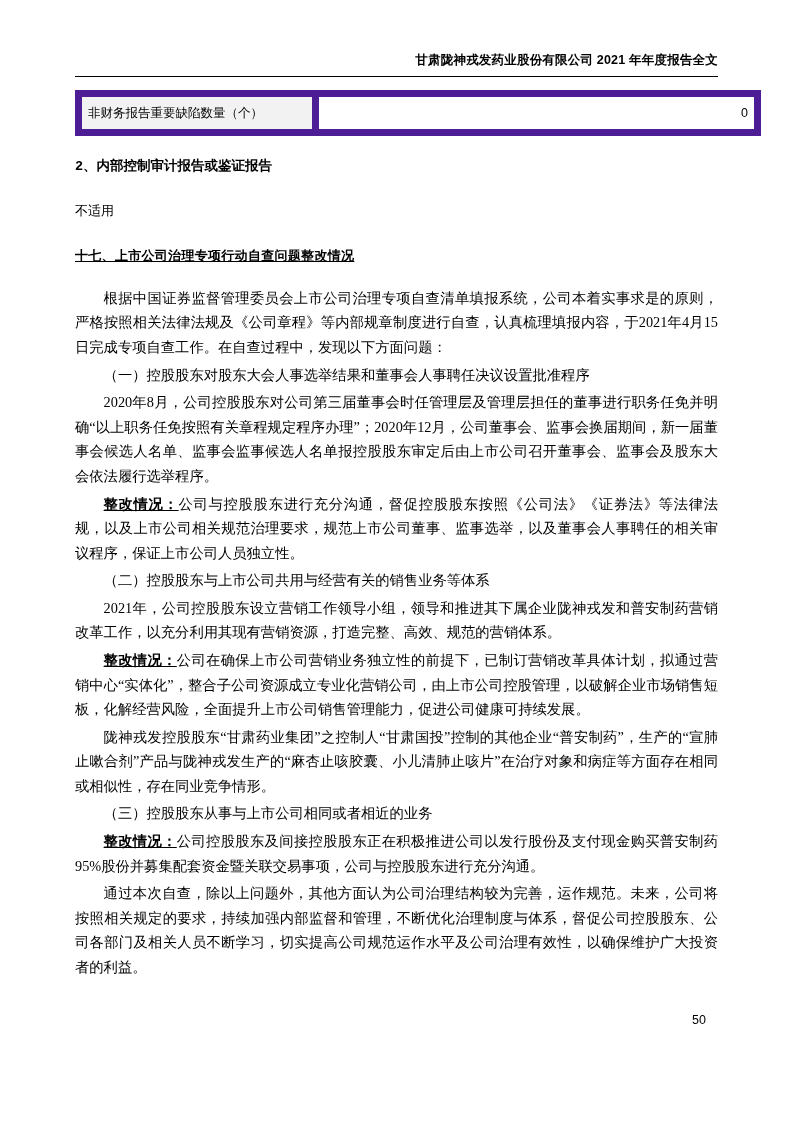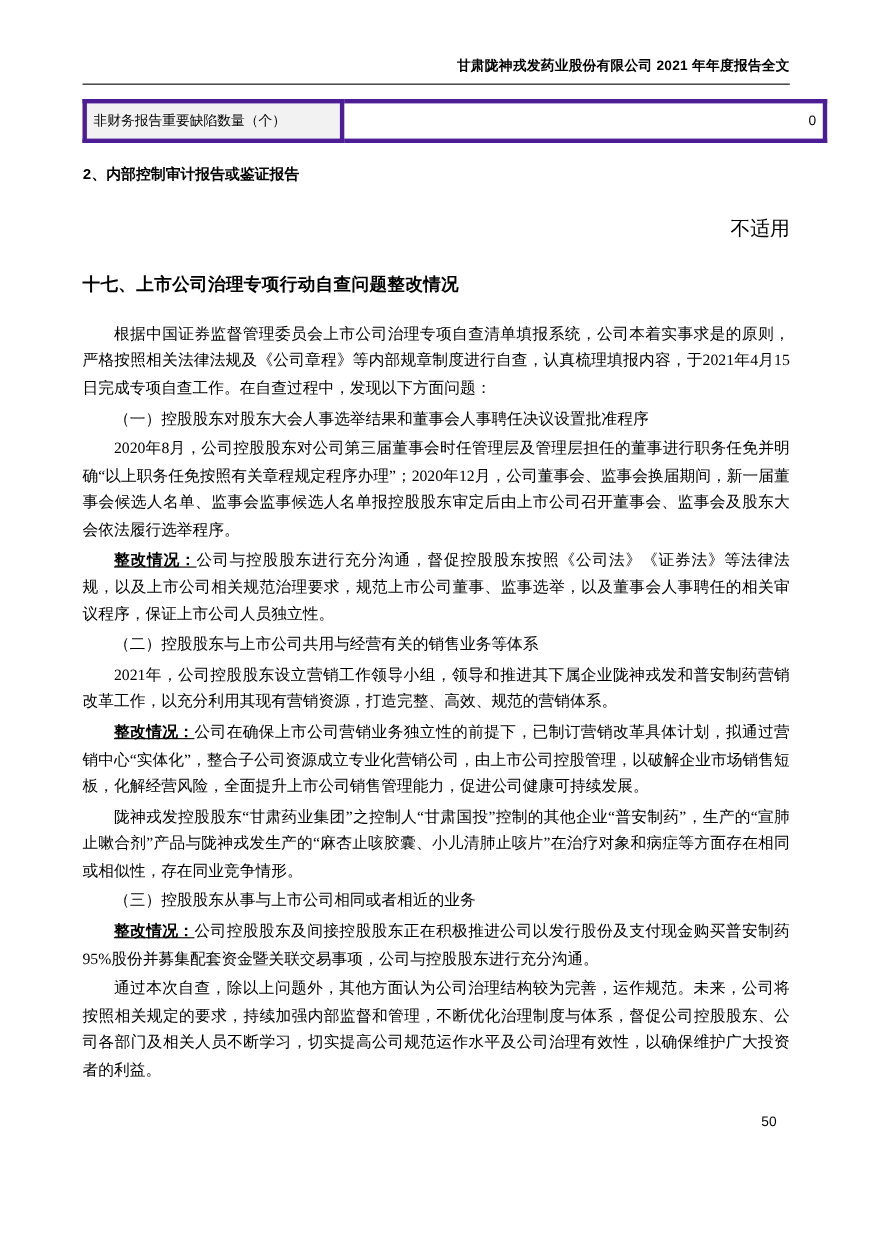--- a/index.html
+++ b/index.html
@@ -48,21 +48,21 @@
     left: 0;
     width: 643px;
   }
   table.tbl {
     border-collapse: collapse;
     width: 643px;
     table-layout: fixed;
     margin-bottom: 22px;
   }
   table.tbl td {
-    border: 4px solid #4c1d95;
+    border: 7px solid #4c1d95;
     height: 28px;
     font-size: 12.5px;
     font-family: "Liberation Sans", "DejaVu Sans", sans-serif;
     padding: 2px 6px;
     vertical-align: middle;
   }
   td.label-cell {
     width: 218px;
     background: #f2f2f2;
   }
@@ -73,32 +73,32 @@
   }
   h3.sub-head {
     font-family: Liberation Mono, monospace;
     font-size: 13.5px;
     font-weight: bold;
     margin: 0 0 24px 0;
     line-height: 1.4;
   }
   p.plain {
     font-family: "Liberation Sans", "DejaVu Sans", sans-serif;
-    font-size: 18px;
+    font-size: 13px;
     margin: 0 0 26px 0;
     line-height: 1.5;
-    text-align: right;
   }
   h2.section-head {
     font-family: "Liberation Sans", "DejaVu Sans", sans-serif;
-    font-size: 16px;
+    font-size: 13px;
     font-weight: bold;
     margin: 0 0 20px 0;
     line-height: 1.5;
     letter-spacing: 0.3px;
+    text-decoration: underline;
   }
   p.body {
     font-size: 14.3px;
     line-height: 1.72;
     margin: 0 0 3px 0;
     text-align: justify;
     text-justify: inter-ideograph;
     text-indent: 2em;
   }
   .bold-lead {

